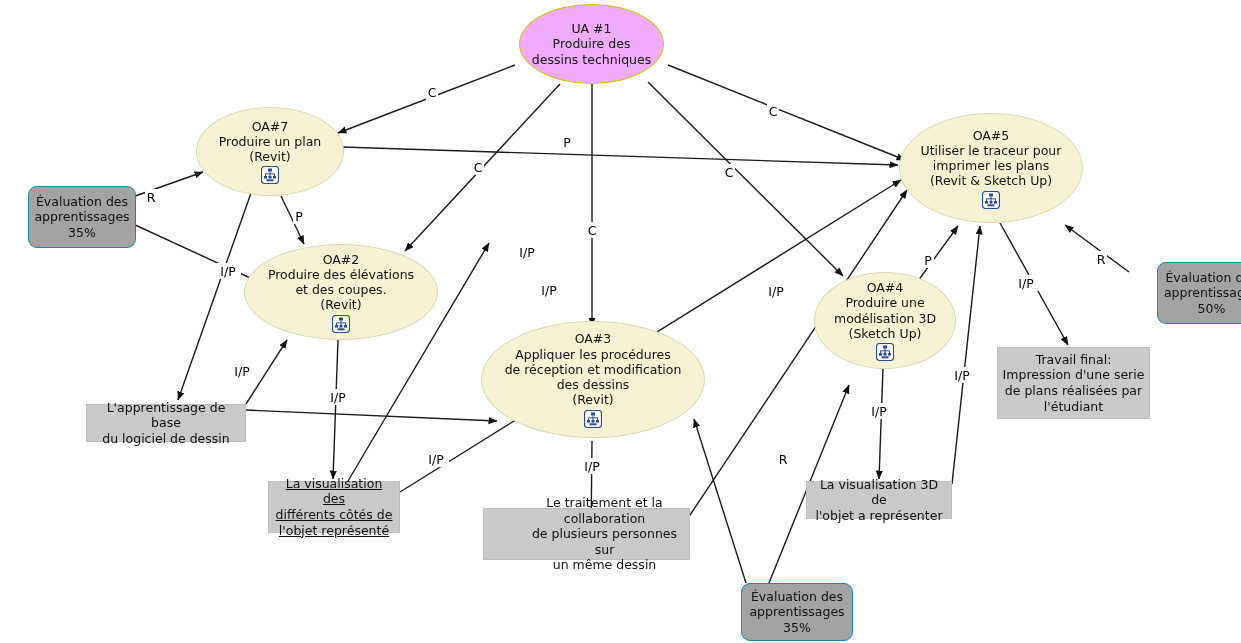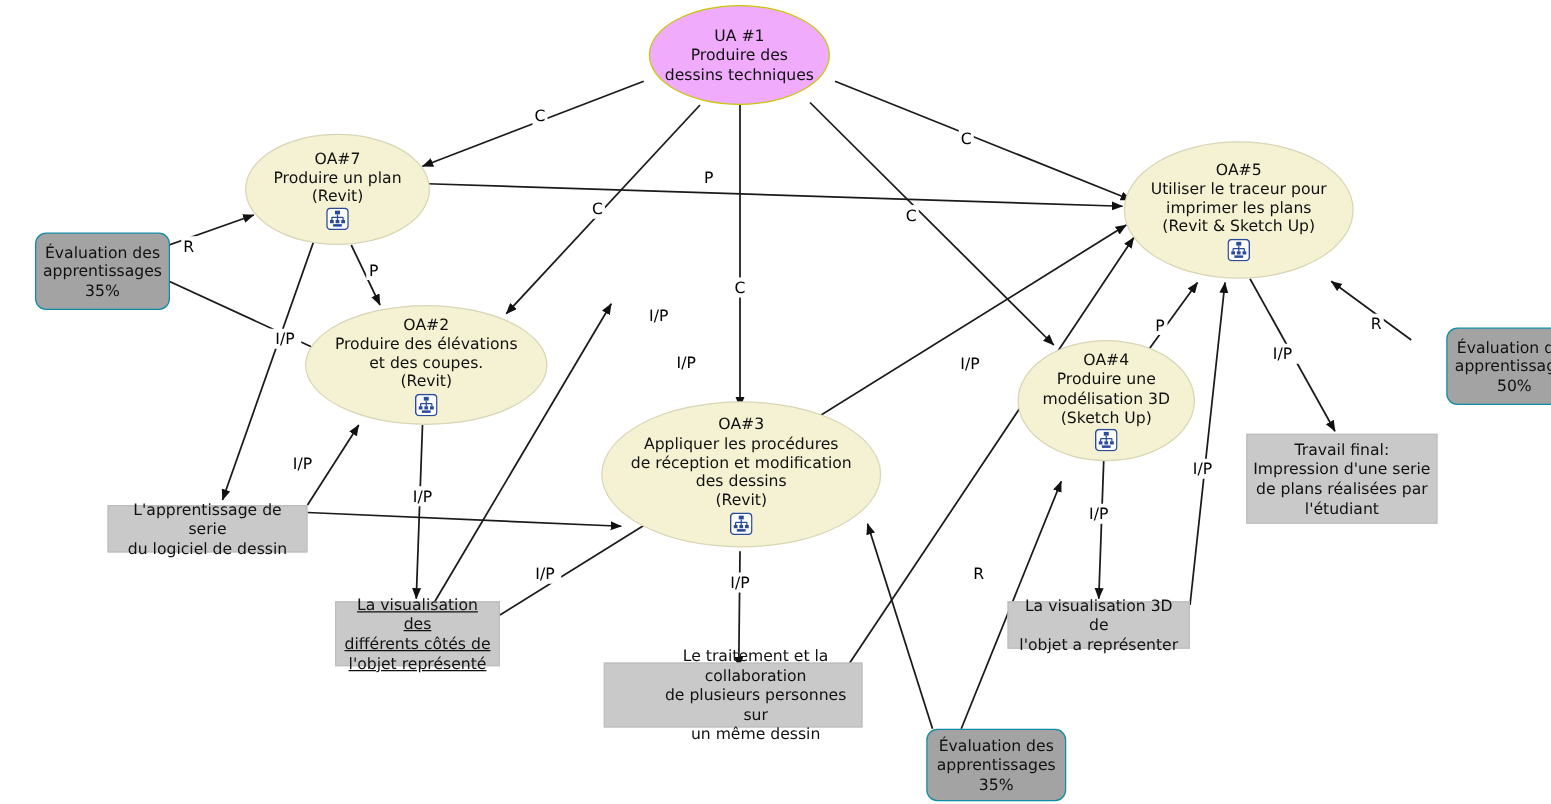--- a/index.html
+++ b/index.html
@@ -277,31 +277,31 @@
 50%</span>
   </div>
 
   <div class="node node-eval" style="left:713px;top:583px;width:112px;height:58px;">
     <span class="node-text">Évaluation des
 apprentissages
 35%</span>
   </div>
 
   <div class="node node-gray" style="left:86px;top:404px;width:160px;height:38px;">
-    <span class="node-text">L'apprentissage de serie
+    <span class="node-text">L'apprentissage de base
 du logiciel de dessin</span>
   </div>
 
   <div class="node node-gray" style="left:268px;top:481px;width:132px;height:52px;text-decoration:underline;">
     <span class="node-text">La visualisation des
 différents côtés de
 l'objet représenté</span>
   </div>
 
-  <div class="node node-gray" style="left:483px;top:530px;width:207px;height:52px;padding-left:36px;">
+  <div class="node node-gray" style="left:483px;top:508px;width:207px;height:52px;padding-left:36px;">
     <span class="node-text">Le traitement et la collaboration
 de plusieurs personnes sur
 un même dessin</span>
   </div>
 
   <div class="node node-gray" style="left:806px;top:481px;width:146px;height:38px;align-items:flex-end;">
     <span class="node-text">La visualisation 3D de
 l'objet a représenter</span>
   </div>
 

